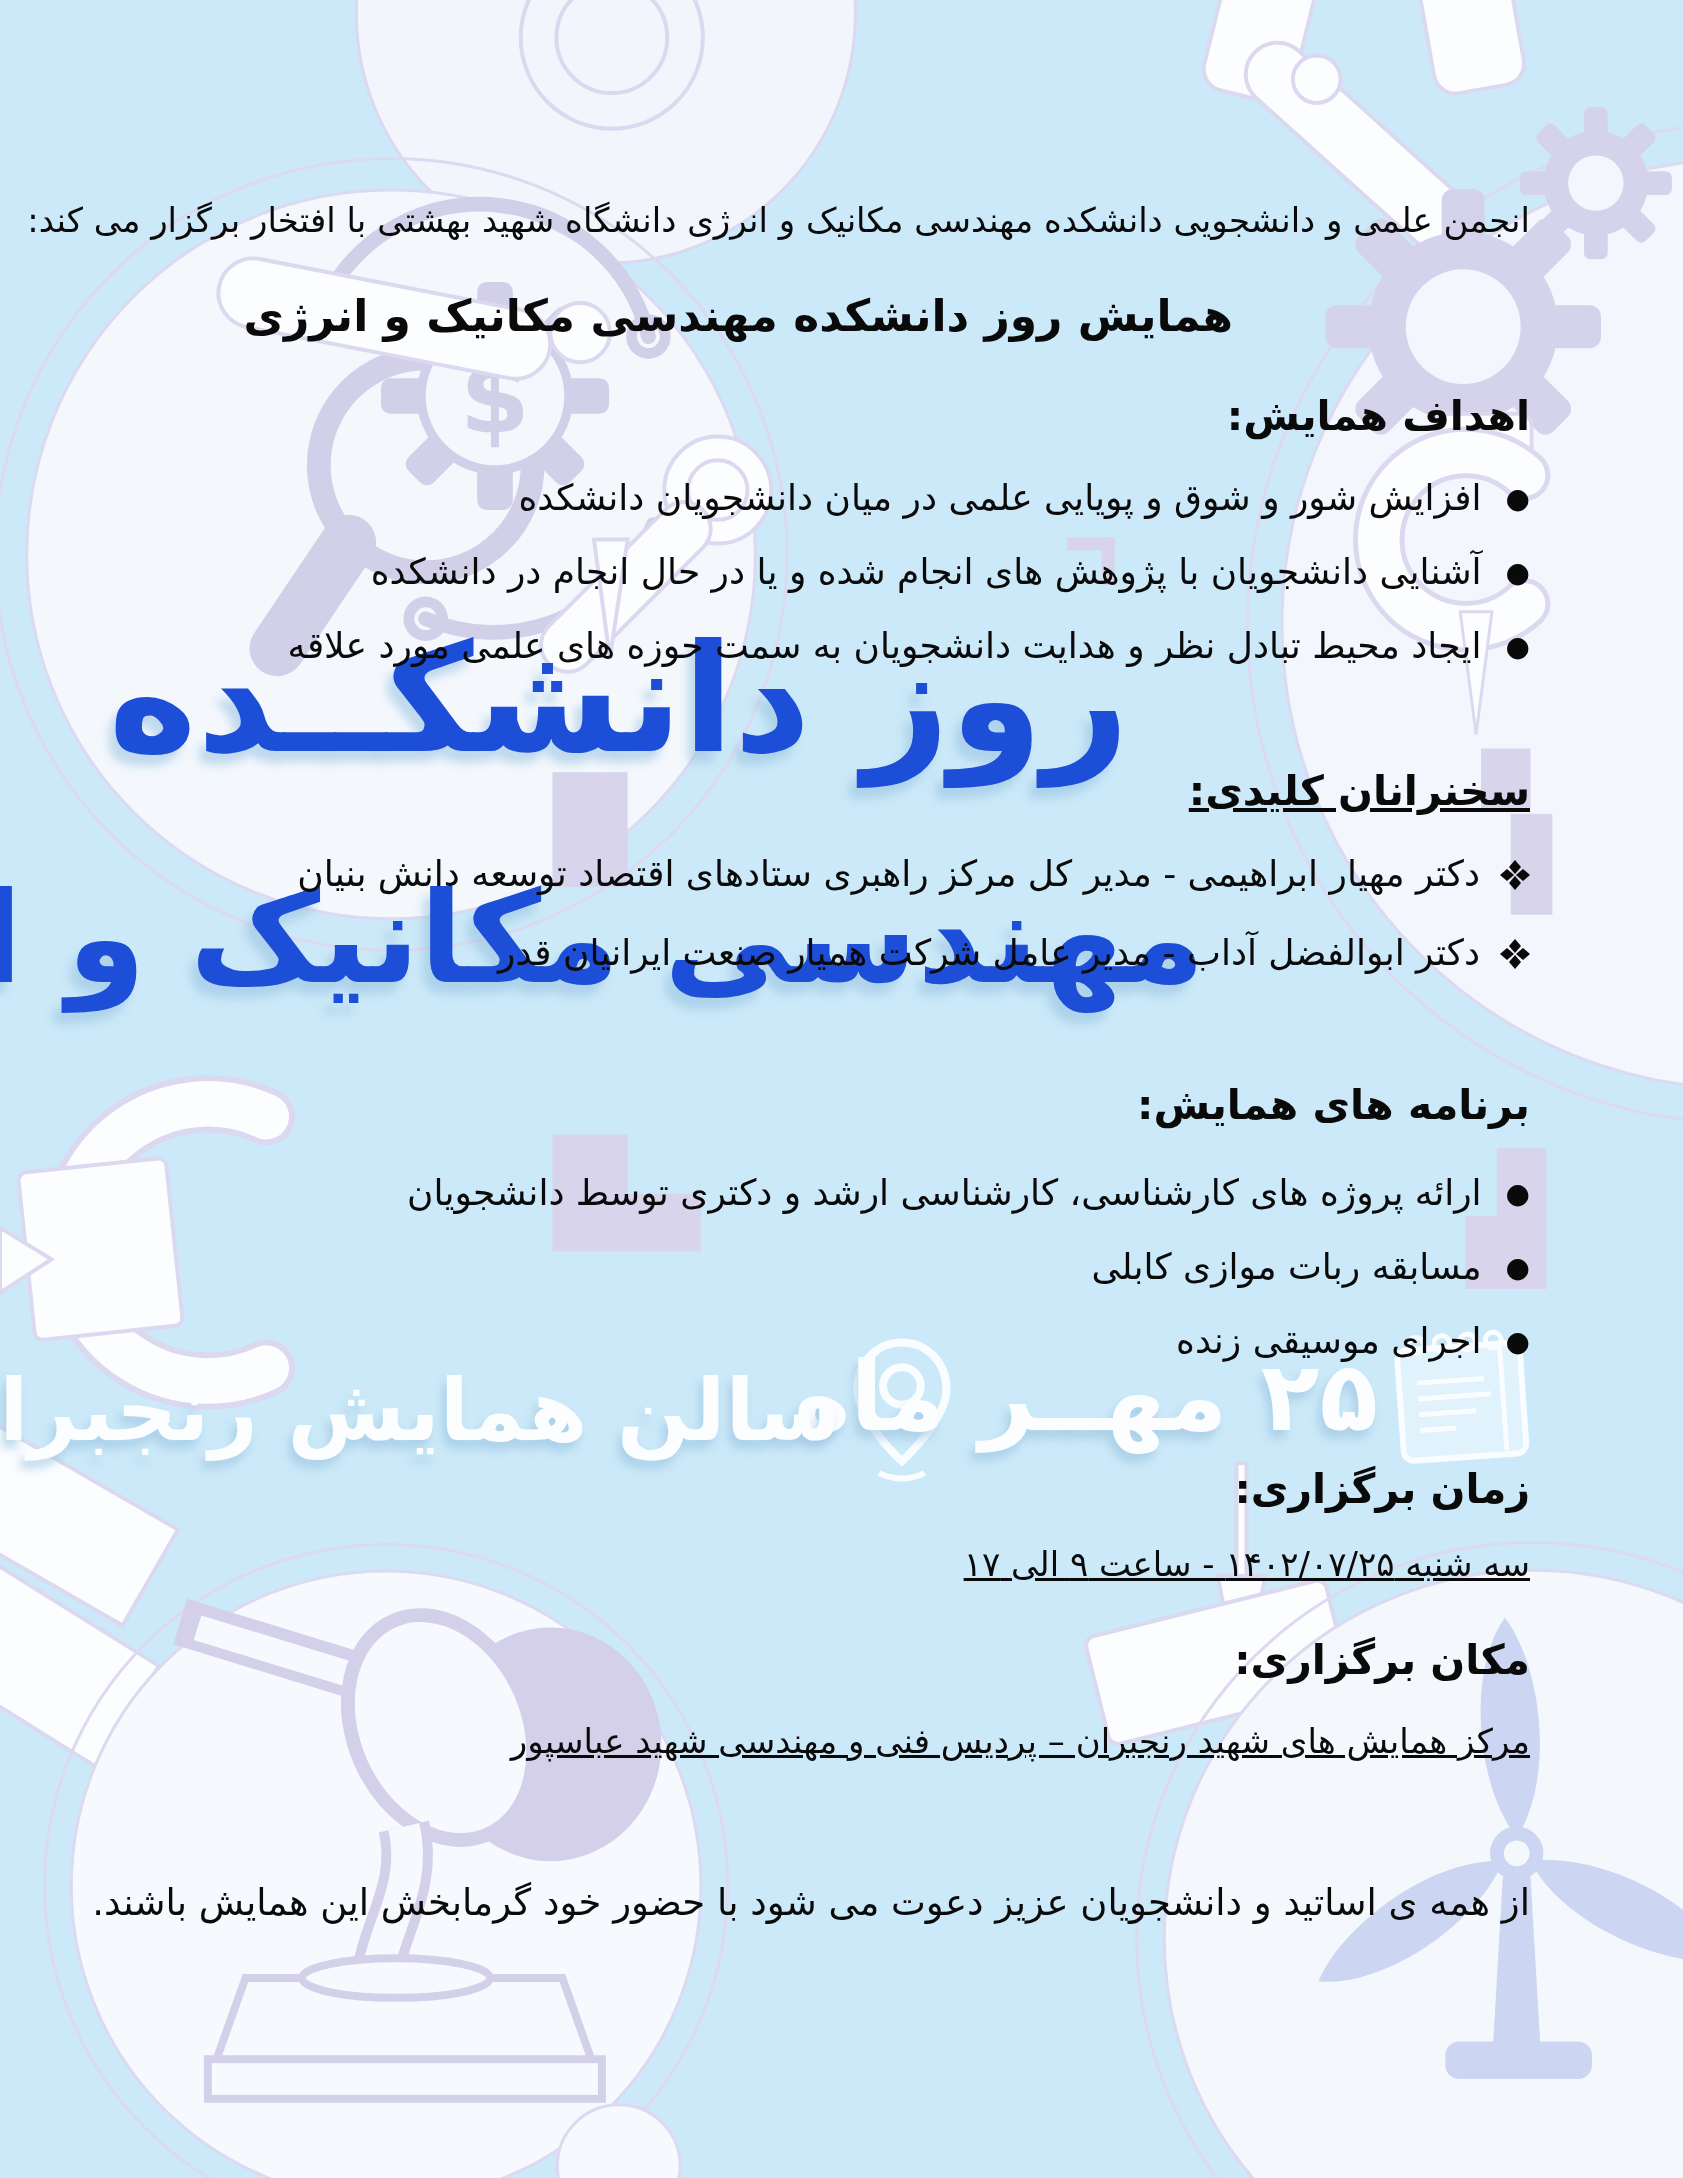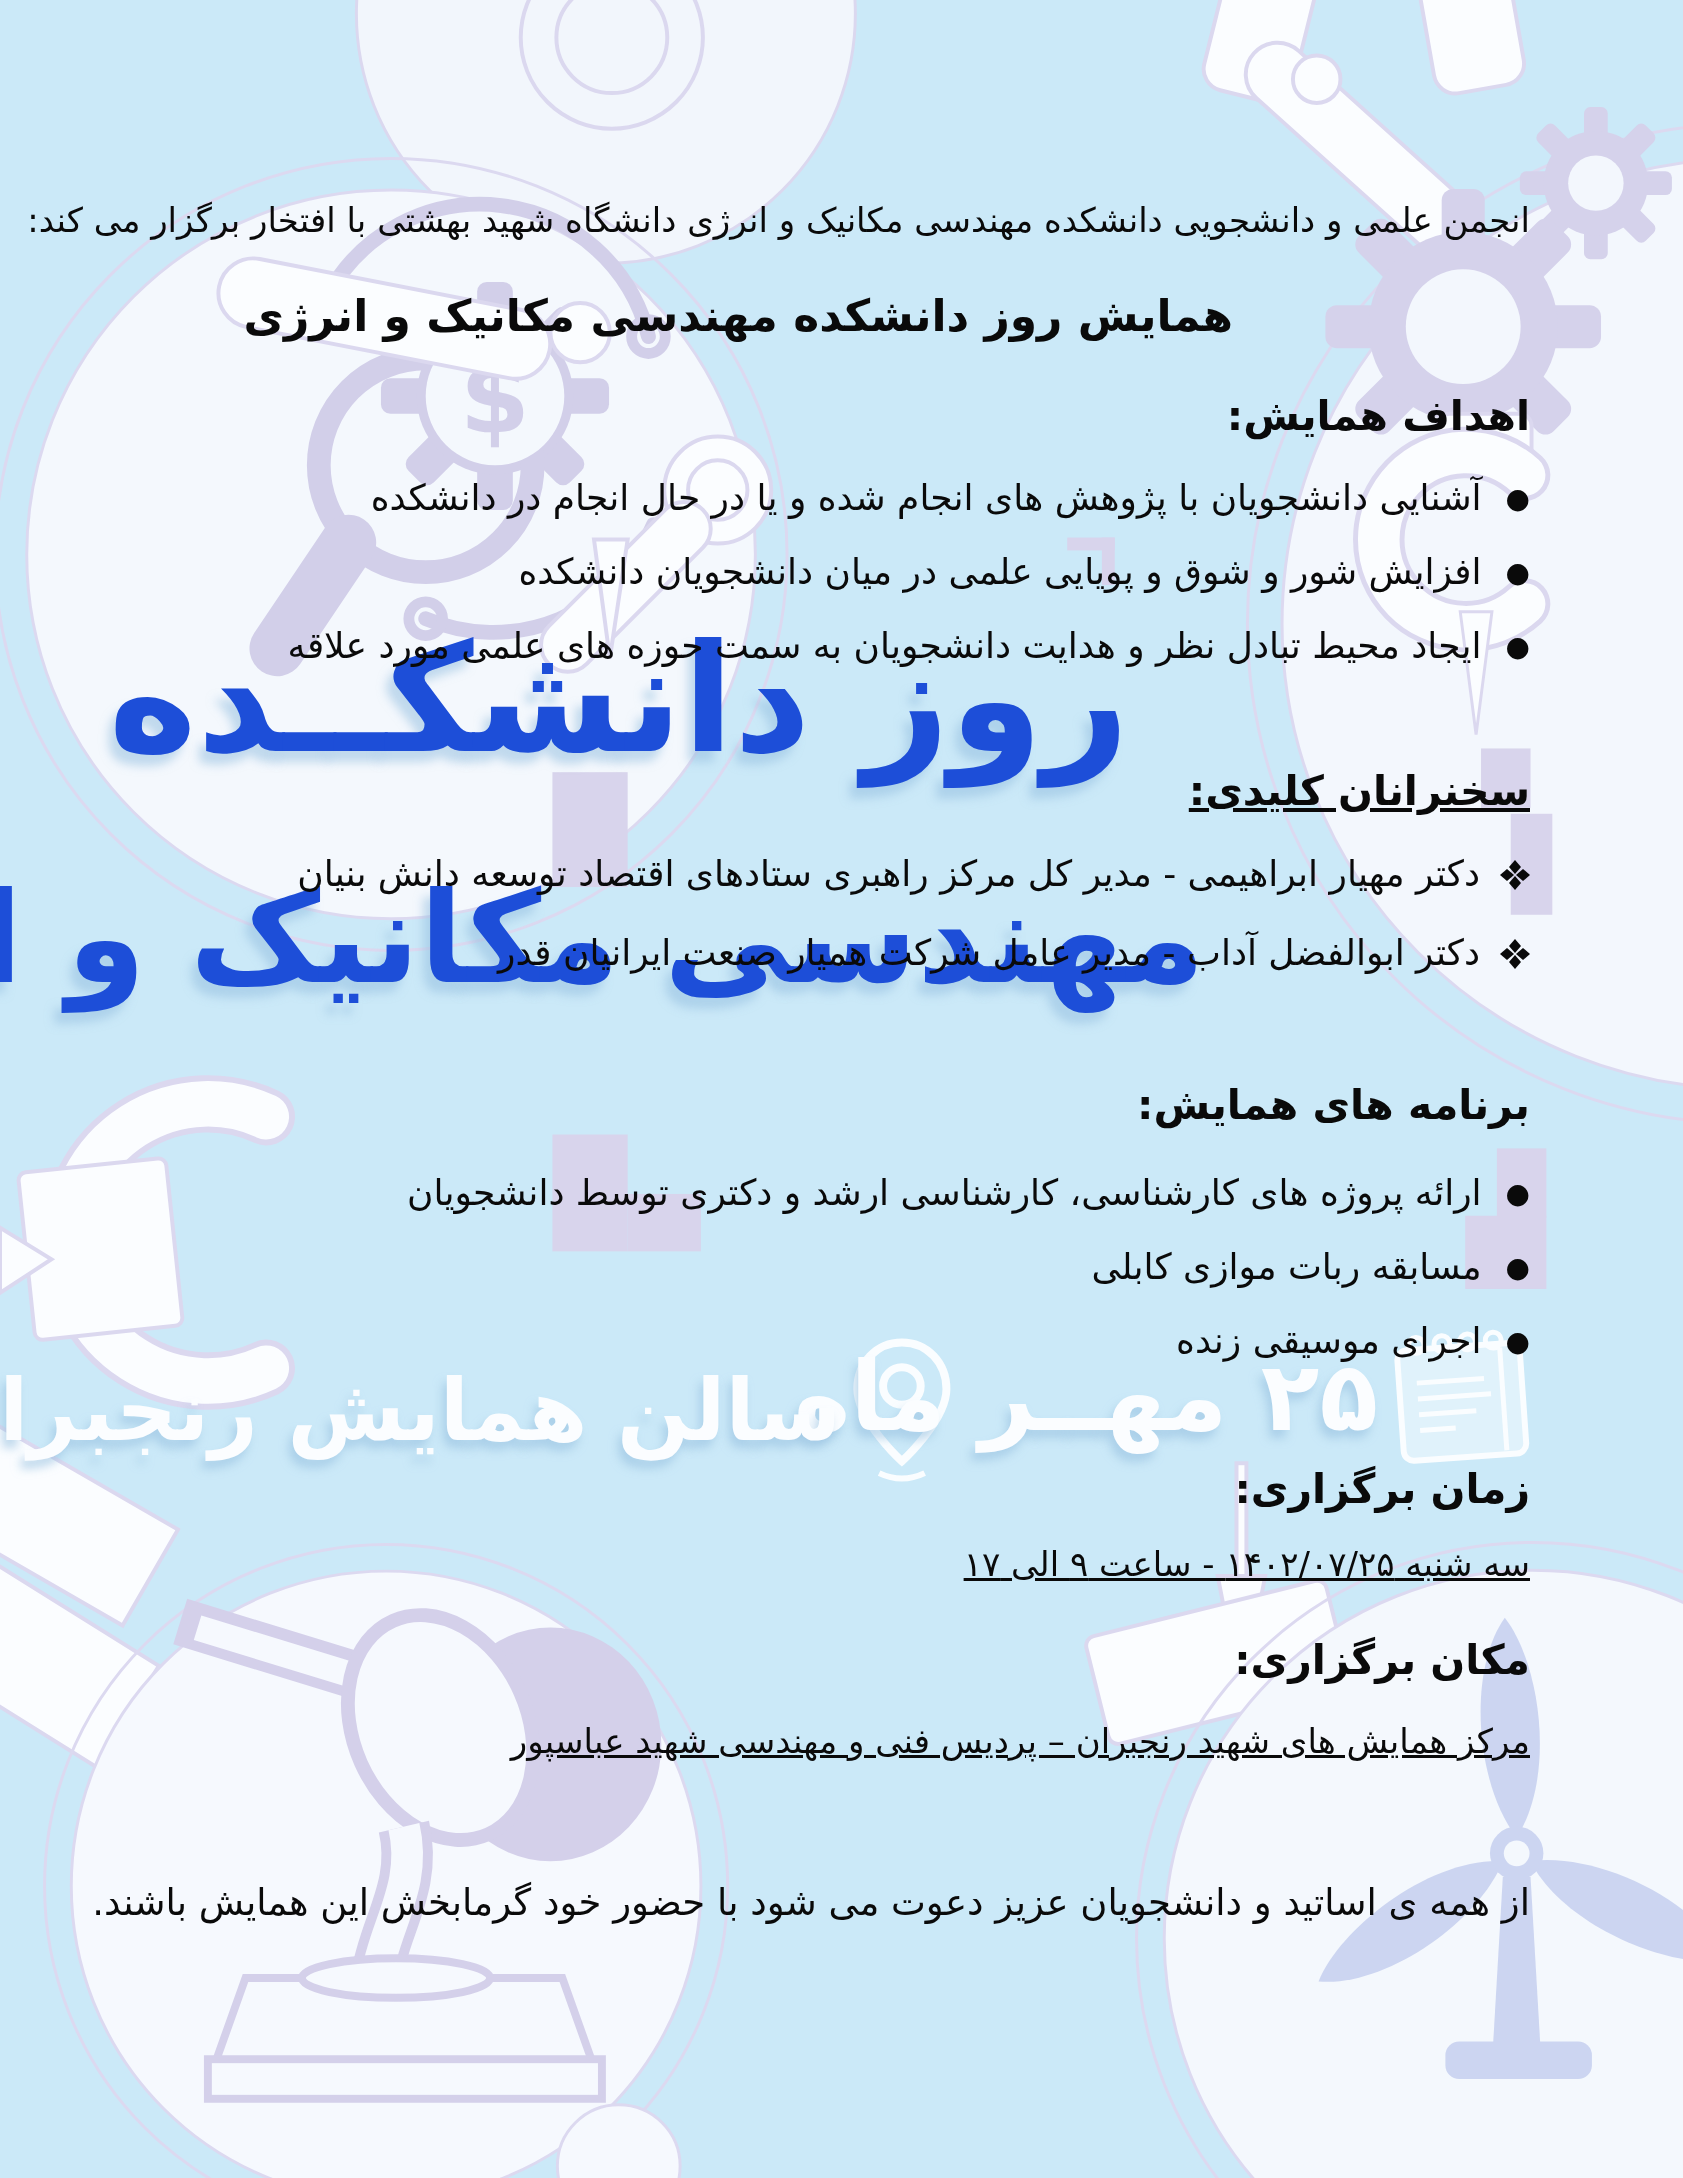--- a/index.html
+++ b/index.html
@@ -211,24 +211,24 @@
 
   <div class="wm wm1">روز دانشکــده</div>
   <div class="wm wm2">مهندسی مکانیک و انرژی</div>
 
   <p class="txtblock intro">انجمن علمی و دانشجویی دانشکده مهندسی مکانیک و انرژی دانشگاه شهید بهشتی با افتخار برگزار می کند:</p>
   <h1 class="txtblock title">همایش روز دانشکده مهندسی مکانیک و انرژی</h1>
 
   <h2 class="txtblock h goals-h">اهداف همایش:</h2>
   <ul class="list goals-list">
     <li>
+      <span class="blt">●</span><span>افزایش شور و شوق و پویایی علمی در میان دانشجویان دانشکده</span>
+    </li>
+    <li>
       <span class="blt">●</span><span>آشنایی دانشجویان با پژوهش های انجام شده و یا در حال انجام در دانشکده</span>
-    </li>
-    <li>
-      <span class="blt">●</span><span>افزایش شور و شوق و پویایی علمی در میان دانشجویان دانشکده</span>
     </li>
     <li>
       <span class="blt">●</span><span>ایجاد محیط تبادل نظر و هدایت دانشجویان به سمت حوزه های علمی مورد علاقه</span>
     </li>
   </ul>
 
   <h2 class="txtblock h speakers-h">سخنرانان کلیدی:</h2>
   <ul class="list speakers-list">
     <li>
       <span class="blt-svg"><svg width="30" height="30" viewBox="0 0 30 30">

